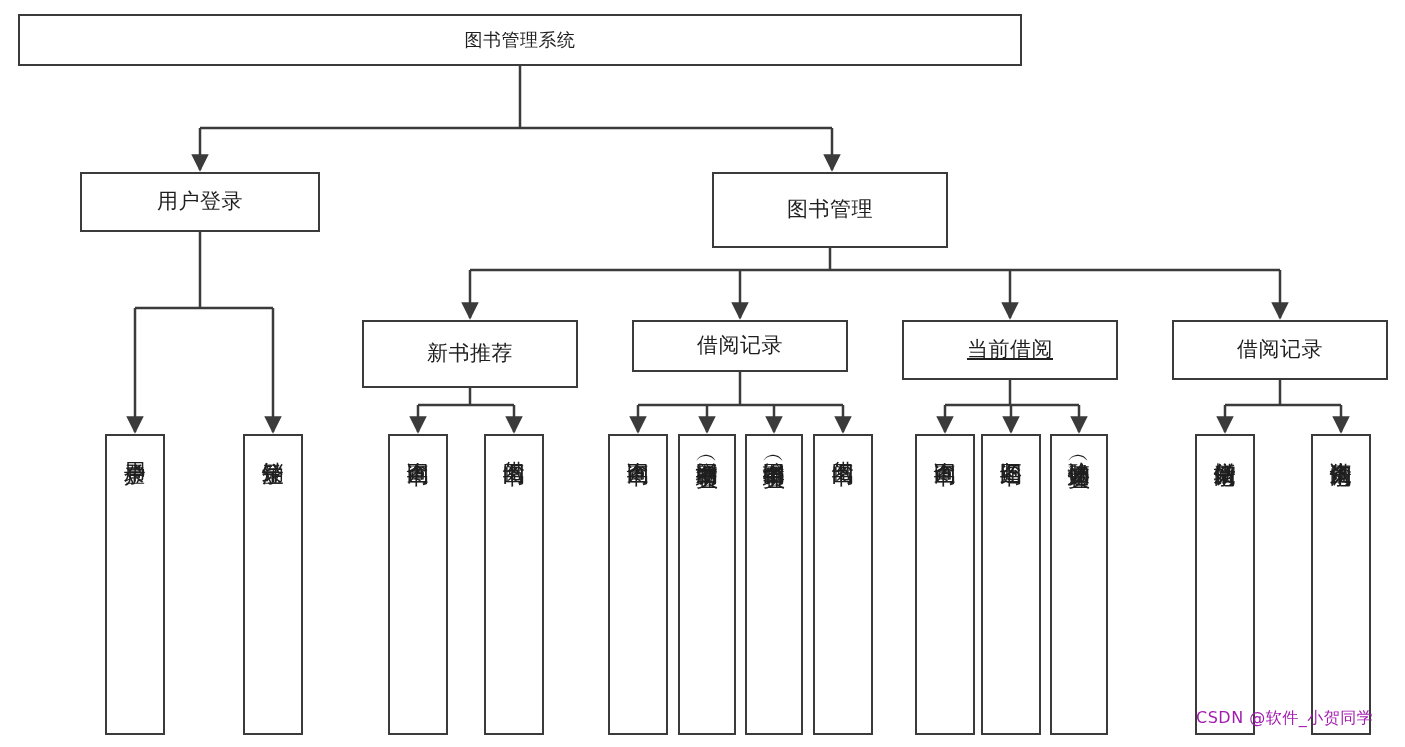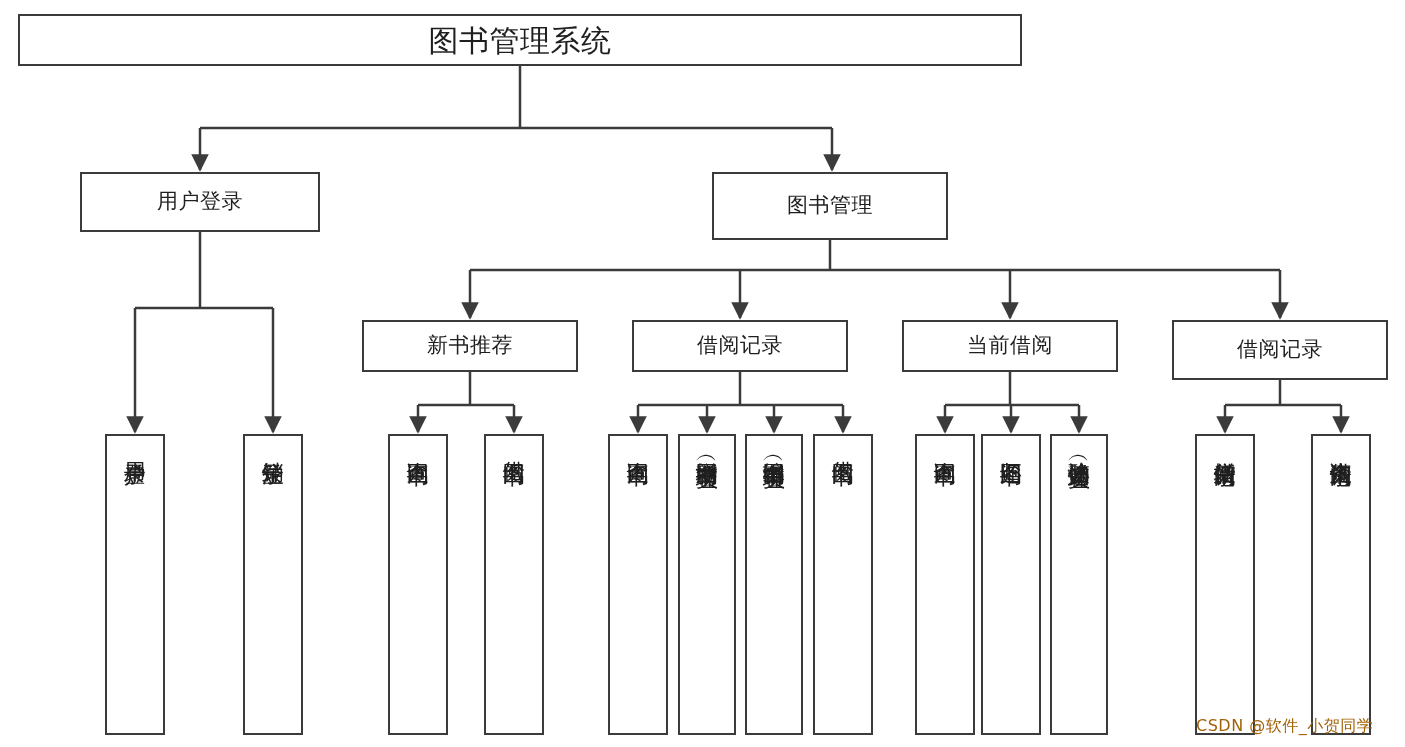--- a/index.html
+++ b/index.html
@@ -36,44 +36,43 @@
     color: #1f1f1f;
   }
   
   .node.horiz {
     font-size: 21px;
     letter-spacing: 0.5px;
     line-height: 1.1;
     white-space: nowrap;
   }
   .node.root {
-    font-size: 30px;
+    font-size: 18px;
   }
   
   .node.vert {
     align-items: flex-start;
     justify-content: center;
     padding-top: 8px;
   }
   .node.vert .vtext {
     writing-mode: vertical-rl;
     text-orientation: upright;
     font-size: 22px;
     line-height: 1.06;
     letter-spacing: 1px;
     white-space: nowrap;
     color: #1f1f1f;
   }
   .watermark {
     position: absolute;
     font-size: 16px;
-    color: #a16207;
+    color: #a21caf;
     white-space: nowrap;
     letter-spacing: 0.5px;
-    margin-top: 8px;
   }
 </style>
 </head>
 <body>
 
 <div id="canvas">
 
   <svg class="wires" viewBox="0 0 1405 747" xmlns="http://www.w3.org/2000/svg">
     <defs>
       <marker id="arrow" viewBox="0 0 10 10" refX="9" refY="5" markerWidth="7" markerHeight="7" orient="auto-start-reverse">
@@ -126,31 +125,31 @@
     </g>
   </svg>
 
   <div class="node horiz root" style="left:18px; top:14px; width:1004px; height:52px;">
     <span>图书管理系统</span>
   </div>
 
   <div class="node horiz" style="left:80px; top:172px; width:240px; height:60px;">
     <span>用户登录</span>
   </div>
-  <div class="node horiz" style="left:712px; top:172px; width:236px; height:68px;">
+  <div class="node horiz" style="left:712px; top:172px; width:236px; height:76px;">
     <span>图书管理</span>
   </div>
 
-  <div class="node horiz" style="left:362px; top:320px; width:216px; height:52px;">
+  <div class="node horiz" style="left:362px; top:320px; width:216px; height:68px;">
     <span>新书推荐</span>
   </div>
   <div class="node horiz" style="left:632px; top:320px; width:216px; height:52px;">
     <span>借阅记录</span>
   </div>
-  <div class="node horiz" style="left:902px; top:320px; width:216px; height:52px;">
+  <div class="node horiz" style="left:902px; top:320px; width:216px; height:60px;text-decoration:underline;">
     <span>当前借阅</span>
   </div>
   <div class="node horiz" style="left:1172px; top:320px; width:216px; height:60px;">
     <span>借阅记录</span>
   </div>
 
   <div class="node vert" style="left:105px; top:434px; width:60px; height:301px;">
     <span class="vtext">用户登录</span>
   </div>
   <div class="node vert" style="left:243px; top:434px; width:60px; height:301px;">

